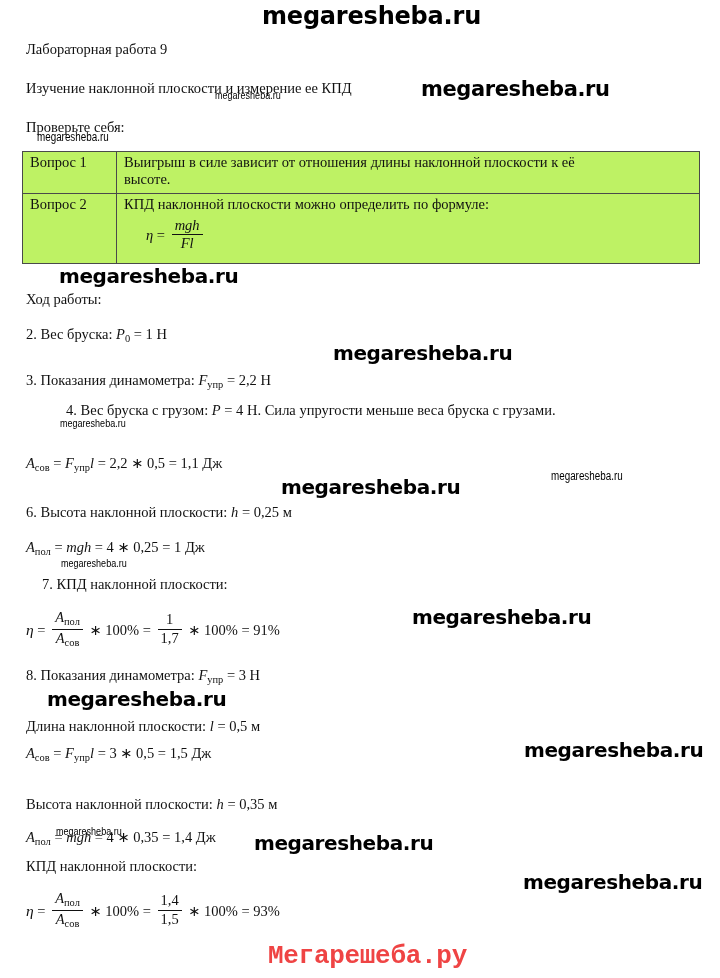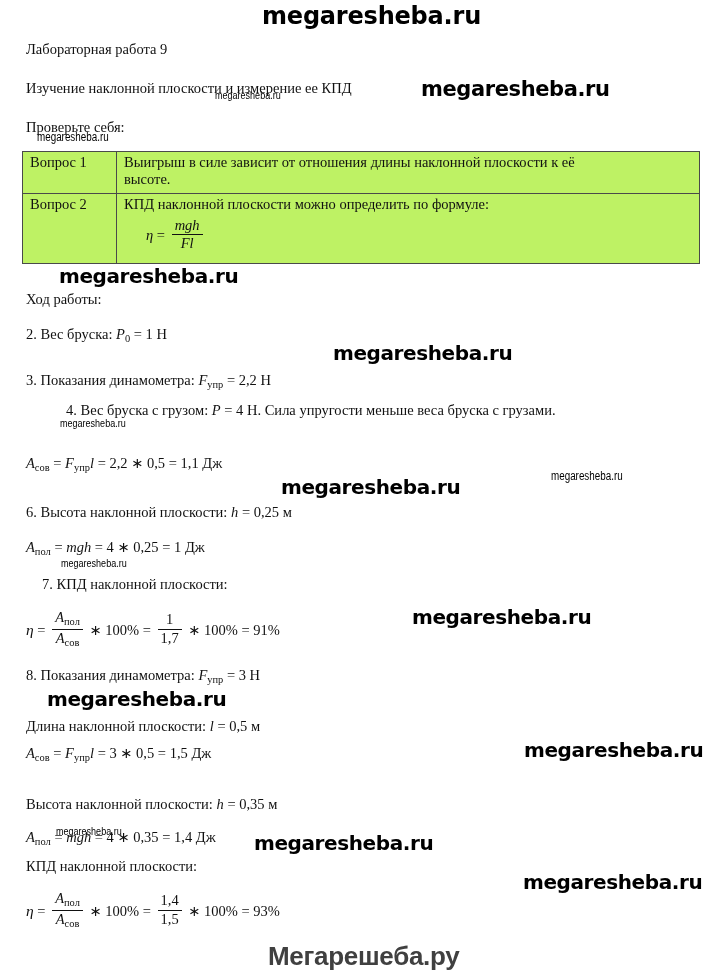--- a/index.html
+++ b/index.html
@@ -112,25 +112,25 @@
     position: absolute;
     font-family: "Liberation Serif", serif;
     font-size: 14.5px;
     color: #111;
     white-space: nowrap;
   }
   .eq .big { font-size: 15.5px; }
 
   .bottom-logo {
     position: absolute;
-    font-family: Liberation Sans, sans-serif;
+    font-family: Liberation Mono, monospace;
     font-weight: bold;
     font-size: 26px;
     letter-spacing: -0.3px;
-    color: #404040;
+    color: #ef4444;
     white-space: nowrap;
   }
 </style>
 </head>
 <body>
 
 <div id="page">
 
   <div id="wm-layer">
       <div class="wm wm-title" style="left: 262px; top: 2px; font-size: 24px;">megaresheba.ru</div>

